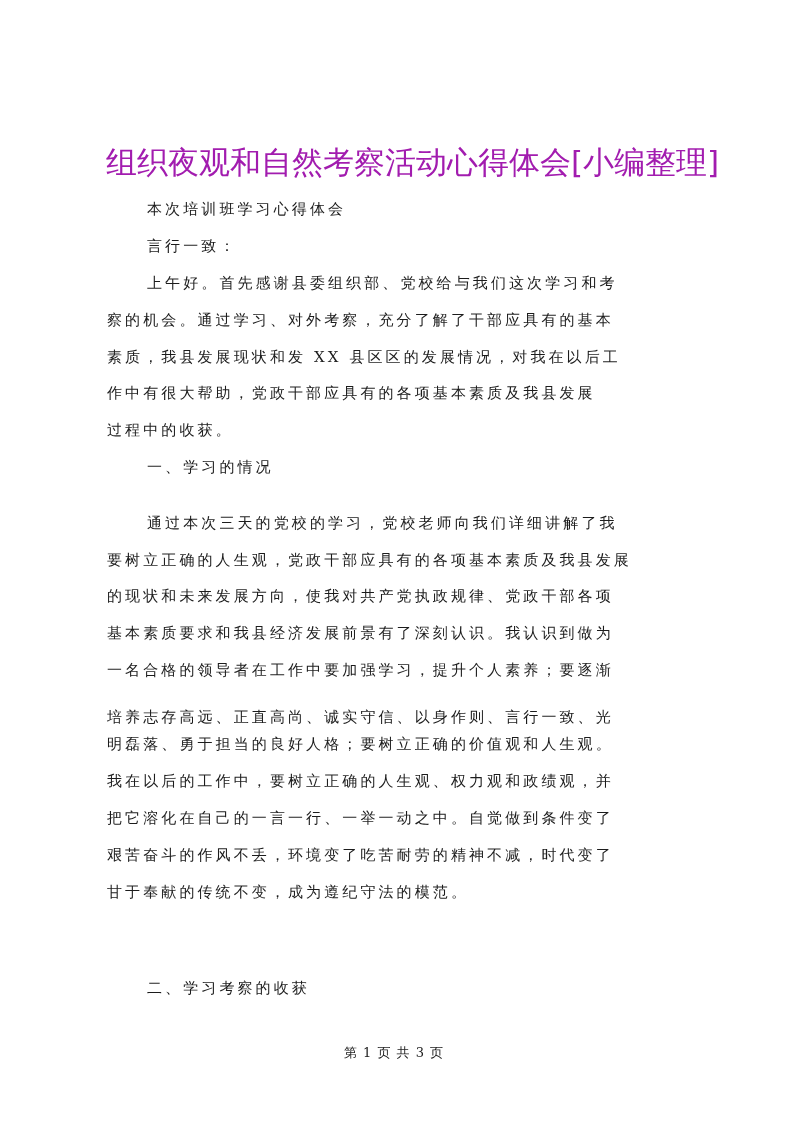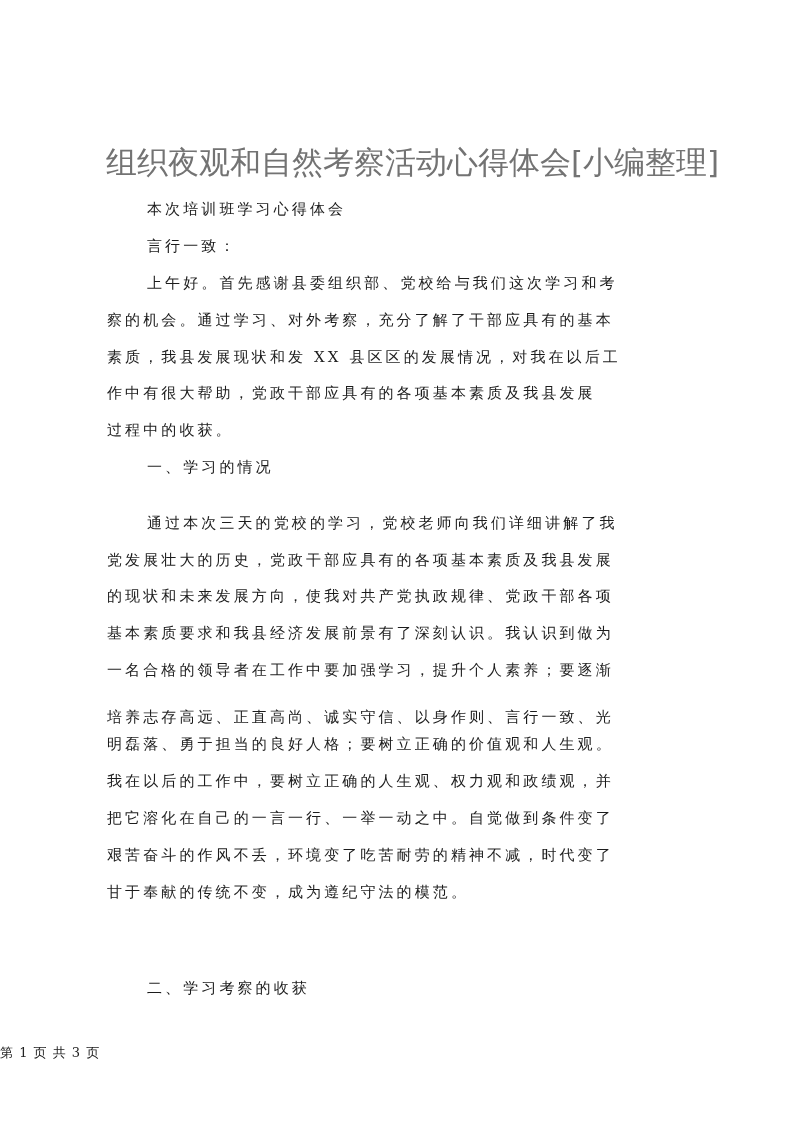--- a/index.html
+++ b/index.html
@@ -1,42 +1,42 @@
 <!DOCTYPE html>
 <html><head>
 <meta charset="utf-8">
 <style>
   html, body { margin: 0; padding: 0; background: #ffffff; }
   body { width: 800px; height: 1131px; position: relative; overflow: hidden;
          font-family: "DejaVu Serif", "Liberation Serif", serif; color: #1a1a1a; }
   .page { position: absolute; left: 0; top: 0; width: 800px; height: 1131px; background: #fff; }
   .title { position: absolute; left: 106px; top: 140px; width: 600px; font-size: 31px;
-           line-height: 44px; white-space: nowrap; letter-spacing: 0px; color: #737373; font-family: "DejaVu Sans", sans-serif; font-weight: normal; }
+           line-height: 44px; white-space: nowrap; letter-spacing: 0px; color: #a21caf; font-family: "DejaVu Sans", sans-serif; font-weight: normal; }
   .line { position: absolute; left: 107px; width: 592px; font-size: 15px; line-height: 26px;
           white-space: nowrap; letter-spacing: 3.1px; color: #1c1c1c; }
   .line.indent { left: 147px; }
-  .footer { position: absolute; left: 0; width: 788px; top: 1044px; text-align: left;
+  .footer { position: absolute; left: 0; width: 788px; top: 1044px; text-align: center;
             font-size: 13px; color: #222; letter-spacing: 1px; }
 </style>
 </head>
 <body>
 
 <div class="page">
   <div class="title">组织夜观和自然考察活动心得体会[小编整理]</div>
 
   <div class="line indent" style="top:196px">本次培训班学习心得体会</div>
   <div class="line indent" style="top:233px">言行一致：</div>
   <div class="line indent" style="top:270px">上午好。首先感谢县委组织部、党校给与我们这次学习和考</div>
   <div class="line" style="top:307px">察的机会。通过学习、对外考察，充分了解了干部应具有的基本</div>
   <div class="line" style="top:344px">素质，我县发展现状和发 XX 县区区的发展情况，对我在以后工</div>
   <div class="line" style="top:380px">作中有很大帮助，党政干部应具有的各项基本素质及我县发展</div>
   <div class="line" style="top:417px">过程中的收获。</div>
   <div class="line indent" style="top:454px">一、学习的情况</div>
   <div class="line indent" style="top:510px">通过本次三天的党校的学习，党校老师向我们详细讲解了我</div>
-  <div class="line" style="top:547px">党发展壮大的历史，党政干部应具有的各项基本素质及我县发展</div>
+  <div class="line" style="top:547px">要树立正确的人生观，党政干部应具有的各项基本素质及我县发展</div>
   <div class="line" style="top:583px">的现状和未来发展方向，使我对共产党执政规律、党政干部各项</div>
   <div class="line" style="top:620px">基本素质要求和我县经济发展前景有了深刻认识。我认识到做为</div>
   <div class="line" style="top:657px">一名合格的领导者在工作中要加强学习，提升个人素养；要逐渐</div>
   <div class="line" style="top:704px">培养志存高远、正直高尚、诚实守信、以身作则、言行一致、光</div>
   <div class="line" style="top:731px">明磊落、勇于担当的良好人格；要树立正确的价值观和人生观。</div>
   <div class="line" style="top:768px">我在以后的工作中，要树立正确的人生观、权力观和政绩观，并</div>
   <div class="line" style="top:805px">把它溶化在自己的一言一行、一举一动之中。自觉做到条件变了</div>
   <div class="line" style="top:842px">艰苦奋斗的作风不丢，环境变了吃苦耐劳的精神不减，时代变了</div>
   <div class="line" style="top:879px">甘于奉献的传统不变，成为遵纪守法的模范。</div>
   <div class="line indent" style="top:975px">二、学习考察的收获</div>

